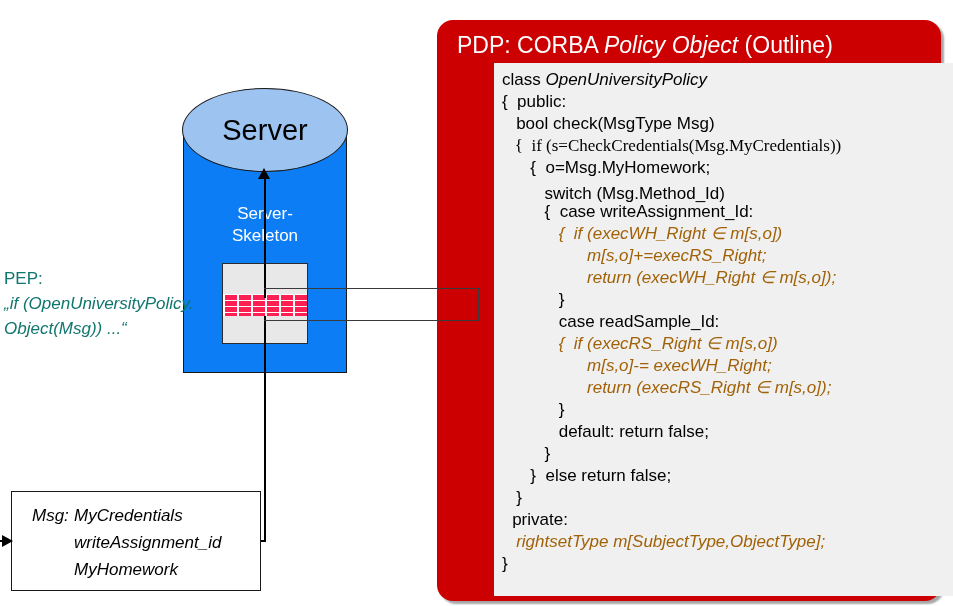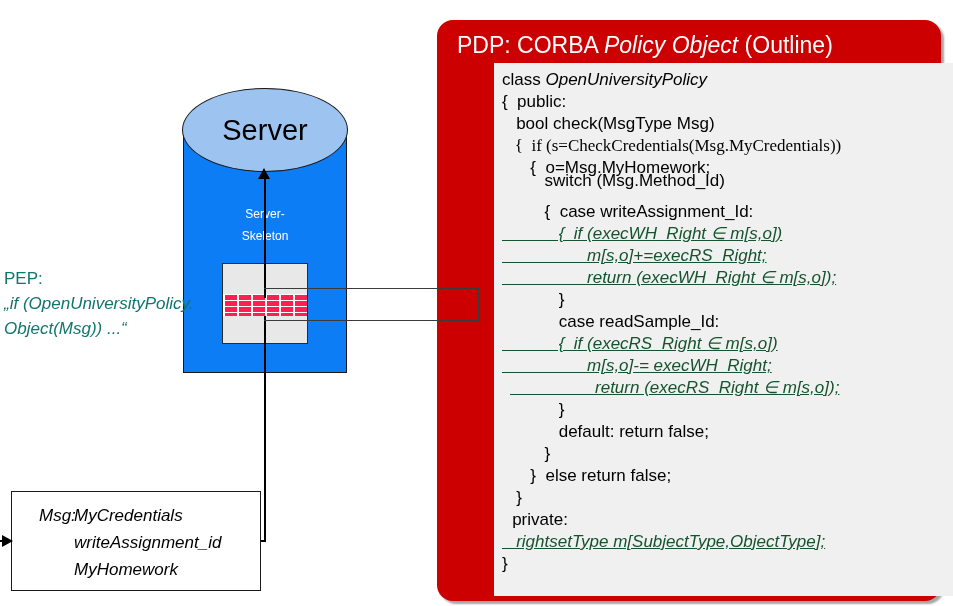--- a/index.html
+++ b/index.html
@@ -55,21 +55,21 @@
     font-size: 29px;
     color: #000000;
     z-index: 5;
   }
   #skeleton-label {
     position: absolute;
     left: 183px;
     top: 203px;
     width: 164px;
     text-align: center;
-    font-size: 12px;
+    font-size: 17px;
     line-height: 22px;
     color: #ffffff;
     z-index: 5;
   }
 
   
   #pep-box {
     position: absolute;
     left: 222px;
     top: 263px;
@@ -171,21 +171,21 @@
     box-sizing: border-box;
     z-index: 8;
   }
   #msg-box .msg-line {
     position: absolute;
     font-size: 17px;
     font-style: italic;
     color: #000000;
     white-space: nowrap;
   }
-  #msg-label { left: 27px; top: 14px; }
+  #msg-label { left: 20px; top: 14px; }
   #msg-v1 { left: 62px; top: 14px; }
   #msg-v2 { left: 62px; top: 41px; }
   #msg-v3 { left: 62px; top: 68px; }
 
   
   #pdp-panel {
     position: absolute;
     left: 437px;
     top: 20px;
     width: 504px;
@@ -216,23 +216,22 @@
   }
   .code-line {
     position: absolute;
     left: 0;
     font-size: 17px;
     line-height: 22px;
     white-space: pre;
     color: #000000;
   }
   .code-line.blue {
-    color: #14532d;
+    color: #a16207;
     font-style: italic;
-    text-decoration: underline;
   }
 </style>
 </head>
 <body>
 
 <div id="canvas">
 
   <div id="server-body"></div>
   <div id="server-top-ellipse"></div>
   <div id="server-label">Server</div>
@@ -275,30 +274,30 @@
   <div id="pdp-panel">
     <div id="pdp-title">
       <span>PDP: CORBA </span><span class="ital">Policy Object</span><span> (Outline)</span>
     </div>
     <div id="pdp-code">
         <div class="code-line" style="top: 6px; left: 8px;"><span>class </span><span style="font-style: italic;">OpenUniversityPolicy</span></div>
         <div class="code-line" style="top: 28px; left: 8px;">{  public:</div>
         <div class="code-line" style="top: 50px; left: 8px;">   bool check(MsgType Msg)</div>
         <div class="code-line" style="top: 72px; left: 8px; font-family: Liberation Serif, serif;">   {  if (s=CheckCredentials(Msg.MyCredentials))</div>
         <div class="code-line" style="top: 94px; left: 8px;">      {  o=Msg.MyHomework;</div>
-        <div class="code-line" style="top: 107px; left: 8px;">         switch (Msg.Method_Id)</div>
+        <div class="code-line" style="top: 120px; left: 8px;">         switch (Msg.Method_Id)</div>
         <div class="code-line" style="top: 138px; left: 8px;">         {  case writeAssignment_Id:</div>
         <div class="code-line blue" style="top: 160px; left: 8px;">            {  if (execWH_Right ∈ m[s,o])</div>
         <div class="code-line blue" style="top: 182px; left: 8px;">                  m[s,o]+=execRS_Right;</div>
         <div class="code-line blue" style="top: 204px; left: 8px;">                  return (execWH_Right ∈ m[s,o]);</div>
         <div class="code-line" style="top: 226px; left: 8px;">            }</div>
         <div class="code-line" style="top: 248px; left: 8px;">            case readSample_Id:</div>
         <div class="code-line blue" style="top: 270px; left: 8px;">            {  if (execRS_Right ∈ m[s,o])</div>
         <div class="code-line blue" style="top: 292px; left: 8px;">                  m[s,o]-= execWH_Right;</div>
-        <div class="code-line blue" style="top: 314px; left: 16px;">                  return (execRS_Right ∈ m[s,o]);</div>
+        <div class="code-line blue" style="top: 314px; left: 8px;">                  return (execRS_Right ∈ m[s,o]);</div>
         <div class="code-line" style="top: 336px; left: 8px;">            }</div>
         <div class="code-line" style="top: 358px; left: 8px;">            default: return false;</div>
         <div class="code-line" style="top: 380px; left: 8px;">         }</div>
         <div class="code-line" style="top: 402px; left: 8px;">      }  else return false;</div>
         <div class="code-line" style="top: 424px; left: 8px;">   }</div>
         <div class="code-line" style="top: 446px; left: 4px;">   private:</div>
         <div class="code-line blue" style="top: 468px; left: 8px;">   rightsetType m[SubjectType,ObjectType];</div>
         <div class="code-line" style="top: 490px; left: 8px;">}</div>
       </div>
   </div>

